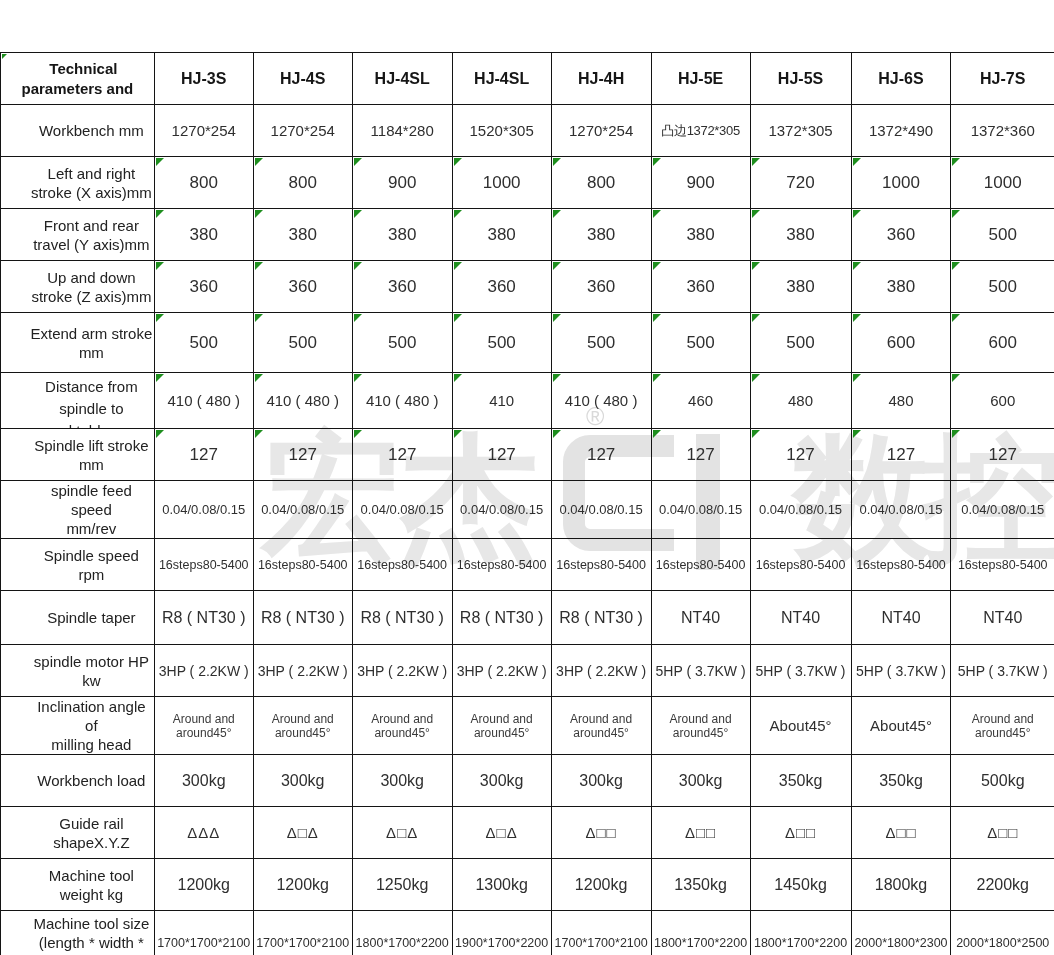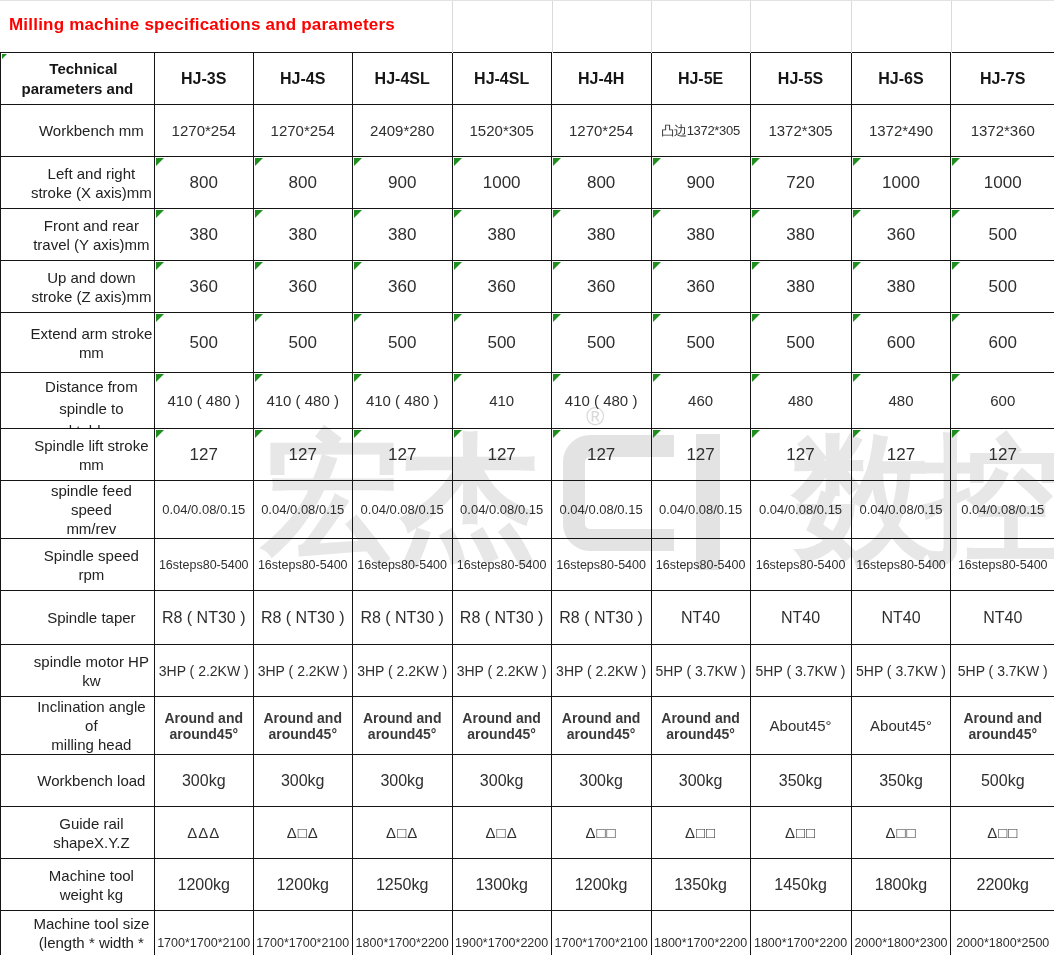--- a/index.html
+++ b/index.html
@@ -36,21 +36,21 @@
   
   .v-workbench { font-size:15px;margin-left:44px; }
   .v-workbench.longtext { font-size:13px; letter-spacing:-0.3px; }
   .v-x_stroke, .v-y_travel, .v-z_stroke, .v-extend_arm, .v-lift { font-size:17px; }
   .v-distance { font-size:15px; }
   .v-feed { font-size:13px; }
   .v-rpm  { font-size:12.5px; }
   .v-taper { font-size:16px; }
   .v-motor { font-size:14px; }
   .v-inclination { font-size:15px; }
-  .v-inclination.longtext { font-size:14px; font-weight:700; color:#3a3a3a; }
+  .v-inclination.longtext { font-size:12px; font-weight:400; color:#3a3a3a; }
   .v-load, .v-weight { font-size:16px; }
   .v-guide { font-size:15px; letter-spacing:1px; }
   .v-size { font-size:12.5px; }
 
   
   .gt { position:absolute; top:1px; left:1px; width:0; height:0;
         border-top:8px solid #1e8e1e; border-right:8px solid transparent; }
   .gt.tiny { border-top-width:5px; border-right-width:5px; }
 </style>
 </head>
@@ -63,29 +63,20 @@
     <span class="wm-char" style="left:400px">杰</span>
     <svg class="wm-logo" width="210" height="140" viewBox="0 0 210 140">
       <path d="M118 14 H34 a16 16 0 0 0 -16 16 v62 a16 16 0 0 0 16 16 h84" fill="none" stroke="#e3e3e3" stroke-width="22"></path>
       <path d="M152 2 v136" fill="none" stroke="#e3e3e3" stroke-width="24"></path>
     </svg>
     <span class="wm-char" style="left:793px">数</span>
     <span class="wm-char" style="left:922px">控</span>
     <span class="wm-reg">®</span>
   </div>
 
-  <div class="title-row">
-    <span class="page-title">Milling machine specifications and parameters</span>
-    <div class="vline" style="left:452px"></div>
-    <div class="vline" style="left:552px"></div>
-    <div class="vline" style="left:651px"></div>
-    <div class="vline" style="left:750px"></div>
-    <div class="vline" style="left:851px"></div>
-    <div class="vline" style="left:951px"></div>
-  </div>
 
   <table>
     <colgroup id="colgroup">
         <col style="width: 154px;">
         <col style="width: 99px;">
         <col style="width: 99px;">
         <col style="width: 100px;">
         <col style="width: 99px;">
         <col style="width: 100px;">
         <col style="width: 99px;">
@@ -113,21 +104,21 @@
       </thead>
     <tbody id="table-body">
         <tr class="row-workbench" style="height: 52px;">
           <td class="label">
             <div class="label-inner">
               <span class="lbl-line">Workbench mm</span>
             </div>
           </td>
           <td class="v-workbench"><span>1270*254</span></td>
           <td class="v-workbench"><span>1270*254</span></td>
-          <td class="v-workbench"><span>2409*280</span></td>
+          <td class="v-workbench"><span>1184*280</span></td>
           <td class="v-workbench"><span>1520*305</span></td>
           <td class="v-workbench"><span>1270*254</span></td>
           <td class="v-workbench longtext"><span>凸边1372*305</span></td>
           <td class="v-workbench"><span>1372*305</span></td>
           <td class="v-workbench"><span>1372*490</span></td>
           <td class="v-workbench"><span>1372*360</span></td>
         </tr>
         <tr class="row-x_stroke" style="height: 52px;">
           <td class="label">
             <div class="label-inner">

